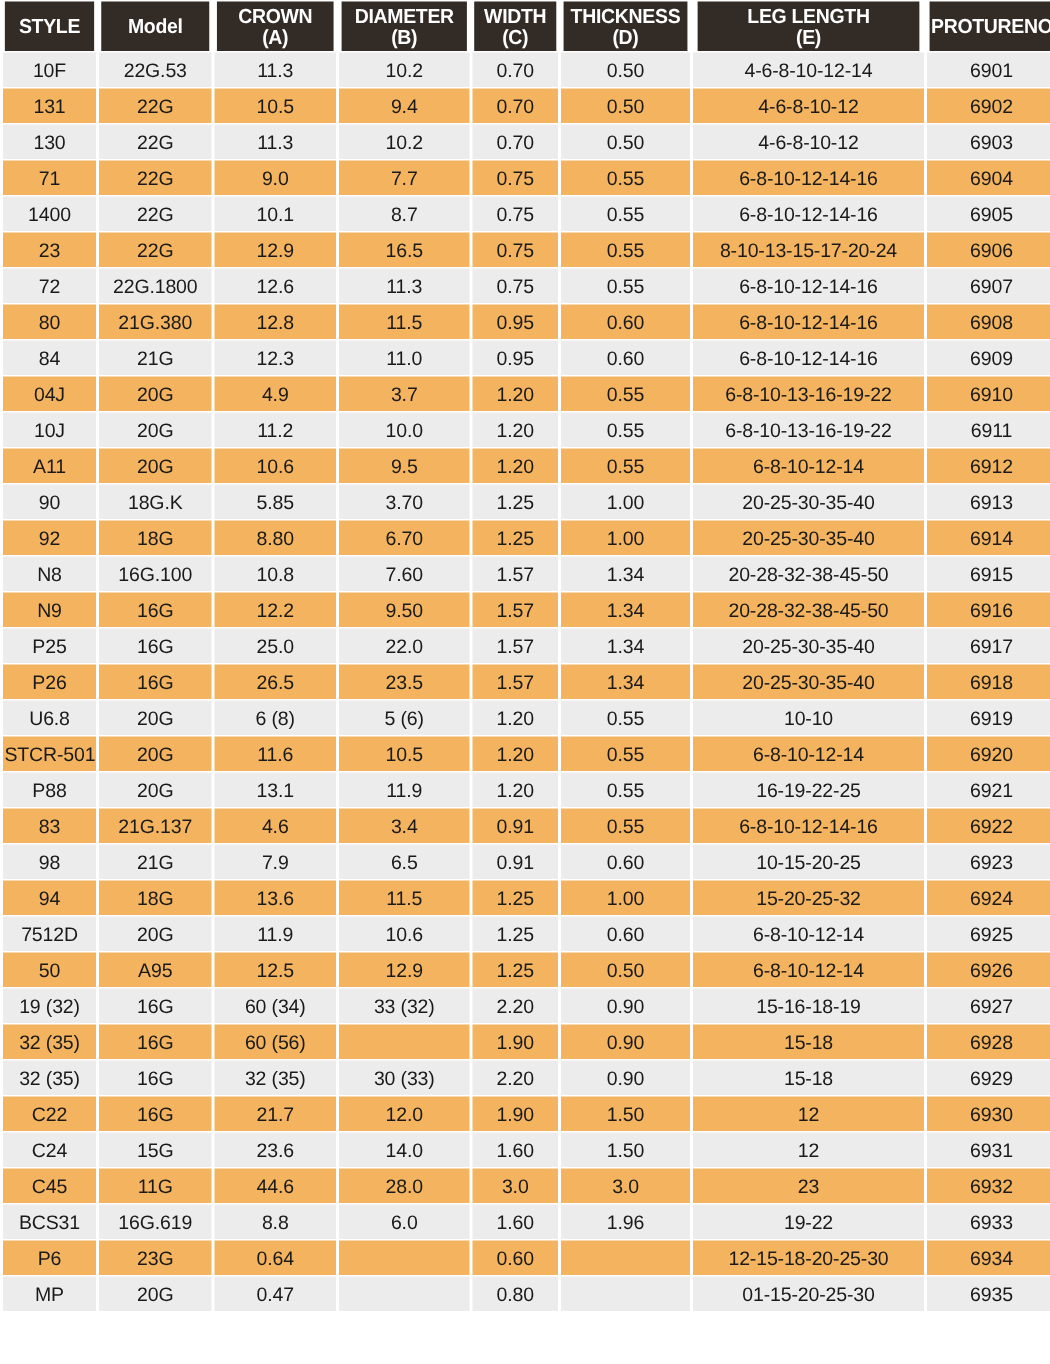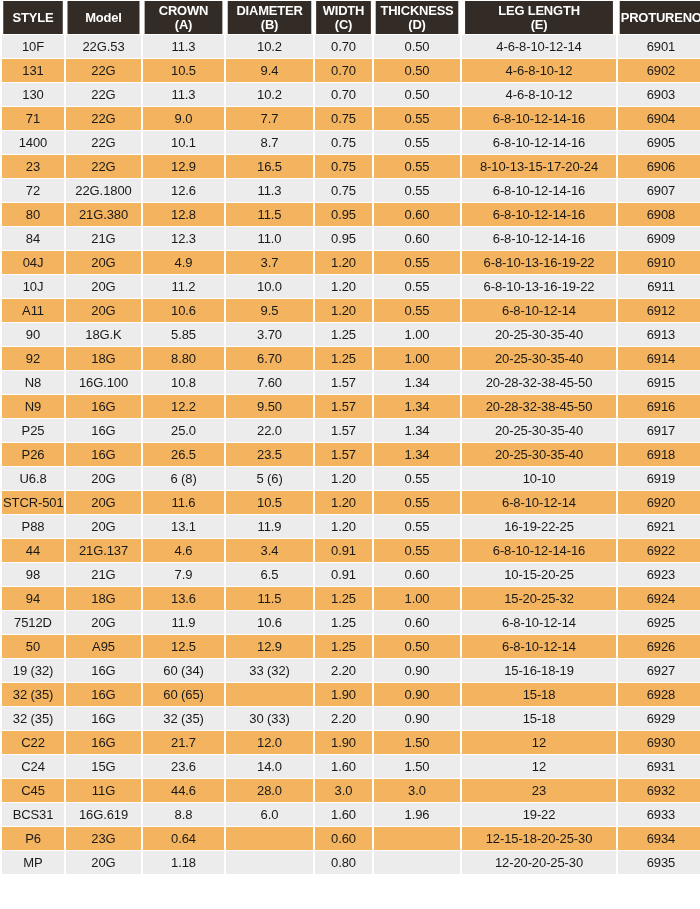--- a/index.html
+++ b/index.html
@@ -289,21 +289,21 @@
         <td>P88</td>
         <td>20G</td>
         <td>13.1</td>
         <td>11.9</td>
         <td>1.20</td>
         <td>0.55</td>
         <td>16-19-22-25</td>
         <td>6921</td>
       </tr>
       <tr class="row-dark">
-        <td>44</td>
+        <td>83</td>
         <td>21G.137</td>
         <td>4.6</td>
         <td>3.4</td>
         <td>0.91</td>
         <td>0.55</td>
         <td>6-8-10-12-14-16</td>
         <td>6922</td>
       </tr>
       <tr class="row-light">
         <td>98</td>
@@ -351,21 +351,21 @@
         <td>60  (34)</td>
         <td>33  (32)</td>
         <td>2.20</td>
         <td>0.90</td>
         <td>15-16-18-19</td>
         <td>6927</td>
       </tr>
       <tr class="row-dark">
         <td>32  (35)</td>
         <td>16G</td>
-        <td>60  (65)</td>
+        <td>60  (56)</td>
         <td></td>
         <td>1.90</td>
         <td>0.90</td>
         <td>15-18</td>
         <td>6928</td>
       </tr>
       <tr class="row-light">
         <td>32  (35)</td>
         <td>16G</td>
         <td>32  (35)</td>
@@ -421,21 +421,21 @@
         <td>0.64</td>
         <td></td>
         <td>0.60</td>
         <td></td>
         <td>12-15-18-20-25-30</td>
         <td>6934</td>
       </tr>
       <tr class="row-light">
         <td>MP</td>
         <td>20G</td>
-        <td>1.18</td>
+        <td>0.47</td>
         <td></td>
         <td>0.80</td>
         <td></td>
-        <td>12-20-20-25-30</td>
+        <td>01-15-20-25-30</td>
         <td>6935</td>
       </tr>
     </tbody>
 </table>
 
 </body></html>

